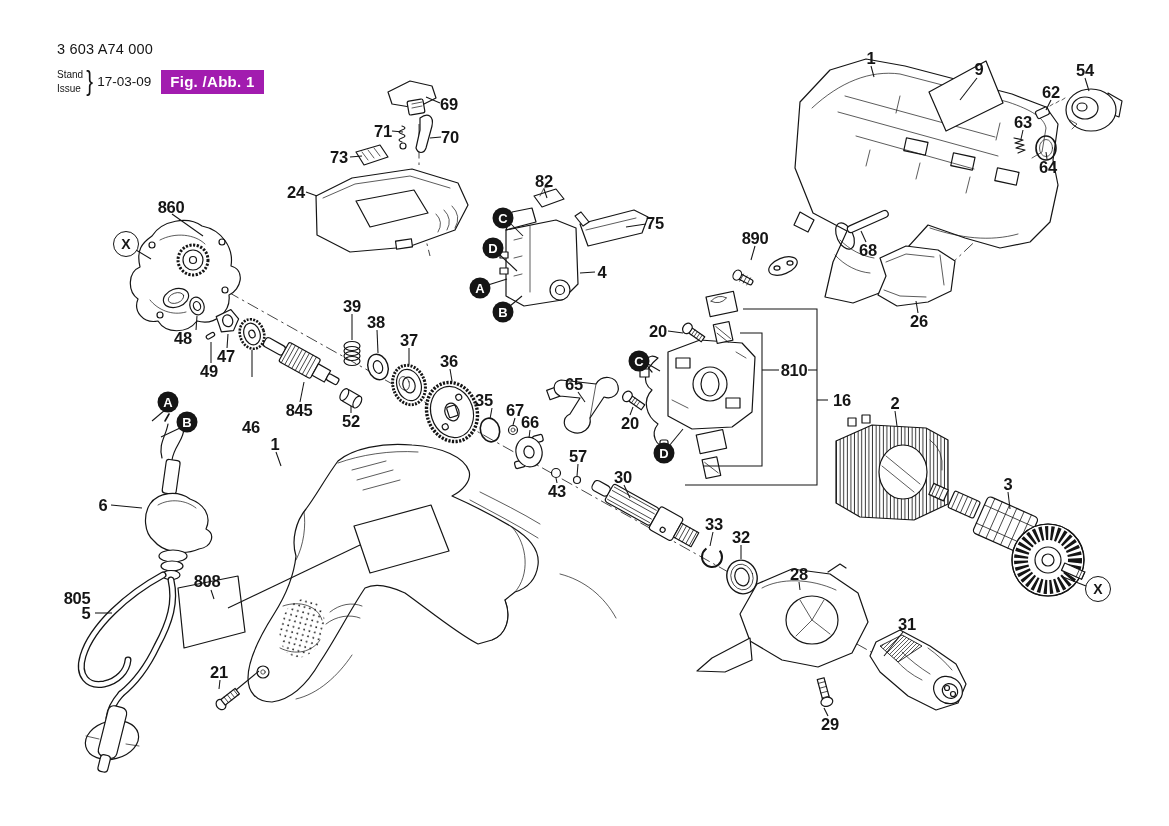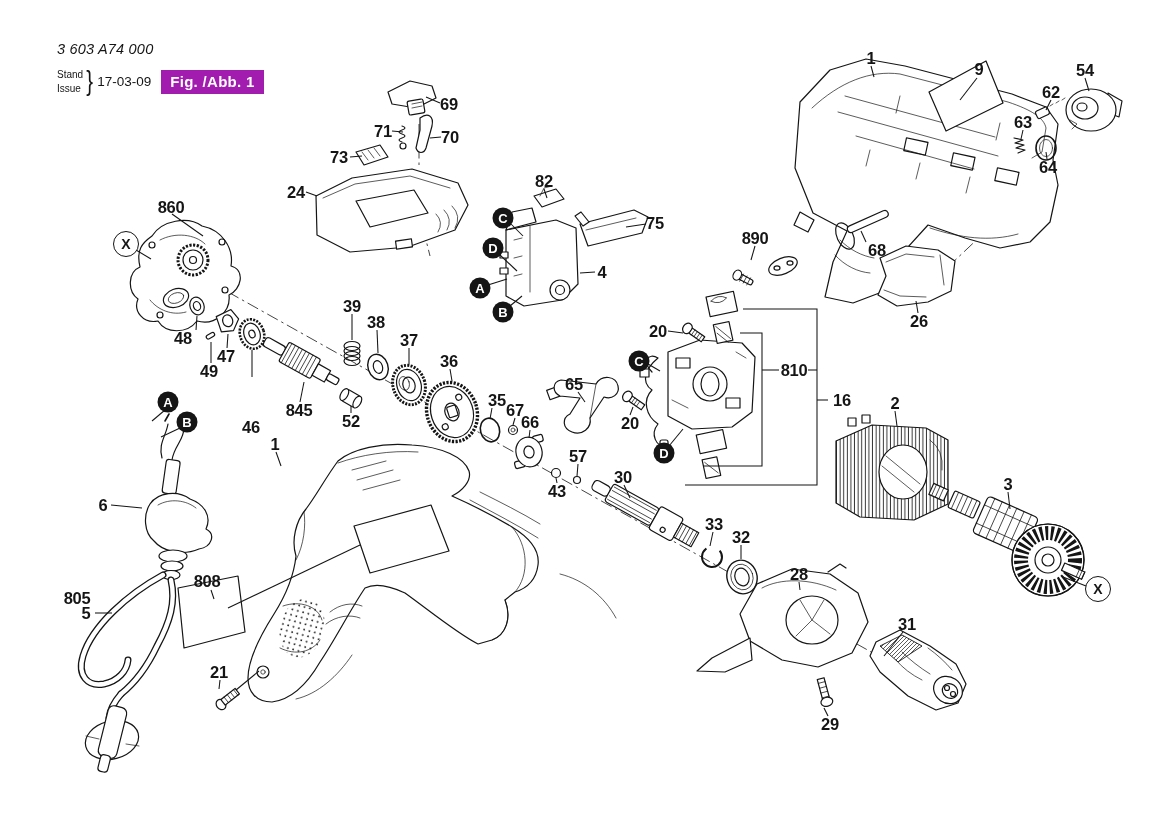--- a/index.html
+++ b/index.html
@@ -12,21 +12,21 @@
   
   .ln{fill:none; stroke:#151515; stroke-width:1.2; stroke-linecap:round; stroke-linejoin:round;}
   .wf{fill:#ffffff; stroke:#151515; stroke-width:1.2; stroke-linejoin:round;}
   .thin{fill:none; stroke:#151515; stroke-width:0.7; stroke-linecap:round;}
   .leader{fill:none; stroke:#151515; stroke-width:1.05;}
   .axis{fill:none; stroke:#303030; stroke-width:0.9; stroke-dasharray:12 4 2.5 4;}
   .cord-o{fill:none; stroke:#151515; stroke-width:7; stroke-linecap:round;}
   .cord-i{fill:none; stroke:#ffffff; stroke-width:4.4; stroke-linecap:round;}
   
   .header{position:absolute; left:0; top:0;}
-  .pn{position:absolute; left:57px; top:41px; font-size:14.5px; letter-spacing:0.2px; white-space:nowrap;font-style:italic;}
+  .pn{position:absolute; left:57px; top:41px; font-size:14.5px; letter-spacing:0.2px; white-space:nowrap;}
   .issue-row{position:absolute; left:57px; top:66px; display:flex; align-items:center; white-space:nowrap;}
   .issue-col{display:flex; flex-direction:column; font-size:10px; line-height:14px;}
   .brace{font-size:27px; font-weight:400; margin:0 3px 0 2px; transform:scaleX(0.75);}
   .date{font-size:13.5px; margin-right:10px;}
   .figbox{background:#a21caf; color:#fff; font-weight:bold; font-size:15px; padding:3px 9px 4px 9px; letter-spacing:0.3px;}
   
   .torque{position:absolute; left:357px; top:666px; font-size:12.5px; line-height:15.6px; white-space:pre;}
   .footnote{position:absolute; left:982px; top:722px; font-size:12.5px; line-height:15.4px; white-space:nowrap;}
   
   #callouts{position:absolute; left:0; top:0; width:100%; height:100%; pointer-events:none;}
@@ -508,42 +508,42 @@
       <span class="callout circle-dark" style="left: 480px; top: 288px;">A</span>
       <span class="callout circle-dark" style="left: 503px; top: 312px;">B</span>
       <span class="callout num" style="left: 602px; top: 272px;">4</span>
       <span class="callout num" style="left: 871px; top: 58px;">1</span>
       <span class="callout num" style="left: 979px; top: 69px;">9</span>
       <span class="callout num" style="left: 1085px; top: 70px;">54</span>
       <span class="callout num" style="left: 1051px; top: 92px;">62</span>
       <span class="callout num" style="left: 1023px; top: 122px;">63</span>
       <span class="callout num" style="left: 1048px; top: 167px;">64</span>
       <span class="callout num" style="left: 755px; top: 238px;">890</span>
-      <span class="callout num" style="left: 868px; top: 250px; margin-left: 9px;">68</span>
+      <span class="callout num" style="left: 868px; top: 250px;">68</span>
       <span class="callout num" style="left: 919px; top: 321px;">26</span>
       <span class="callout num" style="left: 658px; top: 331px;">20</span>
       <span class="callout num" style="left: 630px; top: 423px;">20</span>
       <span class="callout circle-dark" style="left: 639px; top: 361px;">C</span>
       <span class="callout circle-dark" style="left: 664px; top: 453px;">D</span>
       <span class="callout num" style="left: 794px; top: 370px;">810</span>
       <span class="callout num" style="left: 842px; top: 400px;">16</span>
       <span class="callout num" style="left: 895px; top: 403px;">2</span>
       <span class="callout num" style="left: 1008px; top: 484px;">3</span>
       <span class="callout circle-x" style="left: 1098px; top: 589px;">X</span>
       <span class="callout num" style="left: 352px; top: 306px;">39</span>
       <span class="callout num" style="left: 376px; top: 322px;">38</span>
       <span class="callout num" style="left: 409px; top: 340px;">37</span>
       <span class="callout num" style="left: 449px; top: 361px;">36</span>
       <span class="callout num" style="left: 183px; top: 338px;">48</span>
       <span class="callout num" style="left: 226px; top: 356px;">47</span>
       <span class="callout num" style="left: 209px; top: 371px;">49</span>
       <span class="callout num" style="left: 251px; top: 385px; margin-top: 42px;">46</span>
       <span class="callout num" style="left: 299px; top: 410px;">845</span>
       <span class="callout num" style="left: 351px; top: 421px;">52</span>
-      <span class="callout num" style="left: 497px; top: 400px;">35</span>
+      <span class="callout num" style="left: 484px; top: 400px;">35</span>
       <span class="callout num" style="left: 515px; top: 410px;">67</span>
       <span class="callout num" style="left: 530px; top: 422px;">66</span>
       <span class="callout num" style="left: 574px; top: 384px;">65</span>
       <span class="callout num" style="left: 578px; top: 456px;">57</span>
       <span class="callout num" style="left: 557px; top: 491px;">43</span>
       <span class="callout num" style="left: 623px; top: 477px;">30</span>
       <span class="callout num" style="left: 714px; top: 524px;">33</span>
       <span class="callout num" style="left: 741px; top: 537px;">32</span>
       <span class="callout num" style="left: 799px; top: 574px;">28</span>
       <span class="callout num" style="left: 907px; top: 624px;">31</span>

